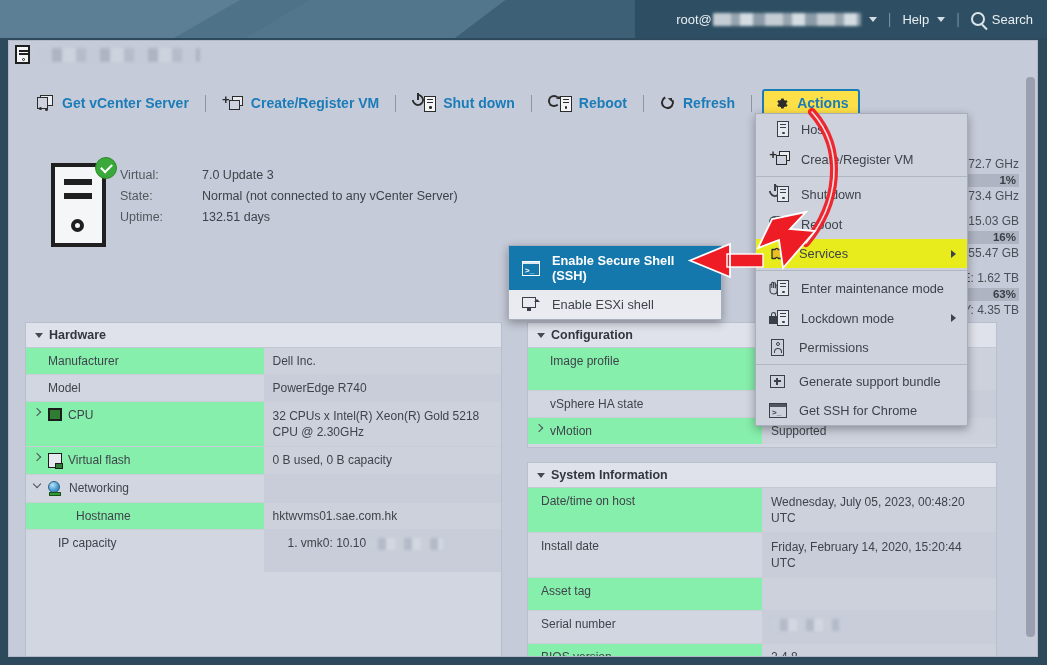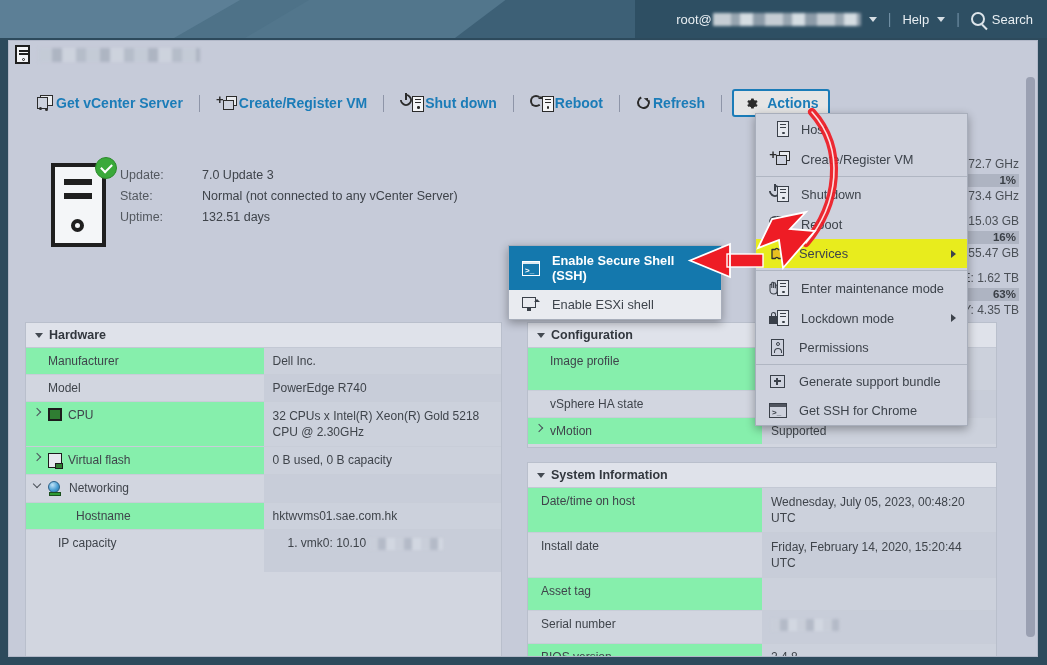--- a/index.html
+++ b/index.html
@@ -115,28 +115,28 @@
   .tower-sm .l1 { left: 2px; top: 3px; width: 9px; height: 1.6px; }
   .tower-sm .l2 { left: 2px; top: 6px; width: 9px; height: 1.6px; }
   .tower-sm .dot { left: 5px; top: 11px; width: 3px; height: 3px; border-width: 1.5px; }
 
   
   .toolbar {
     position: absolute; left: 22px; top: 48px;
     display: flex; align-items: center; height: 28px;
   }
   .tb-btn {
-    display: flex; align-items: center; gap: 1px;
+    display: flex; align-items: center; gap: 7px;
     color: #1b7cb8; font-size: 14px; font-weight: bold;
     padding: 4px 6px; cursor: pointer; white-space: nowrap;
   }
   .tb-div { width: 1px; height: 17px; background: #8e95a8; margin: 0 10px; }
   .tb-actions {
     border: 2px solid #1b7cb8; border-radius: 3px;
-    background: #e5e5e5; padding: 4px 10px;
+    background: #fde047; padding: 4px 10px;
     display: flex; align-items: center; gap: 8px;
     cursor: pointer;
   }
   .tb-actions .lbl { color: #1b7cb8; font-size: 14px; font-weight: bold; }
 
   .ico { display: inline-block; position: relative; }
 
   
   .ic-vcenter { width: 18px; height: 16px; }
   .ic-vcenter .bx {
@@ -517,21 +517,21 @@
 
     <div class="hostblock">
       <div style="position:relative">
         <div class="tower tower-lg">
           <i class="ln l1"></i><i class="ln l2"></i><i class="dot"></i>
         </div>
         <div class="okbadge"></div>
       </div>
       <div style="padding-top:2px">
         <div class="hostrow">
-          <span class="k">Update:</span>
+          <span class="k">Virtual:</span>
           <span class="v">7.0 Update 3</span>
         </div>
         <div class="hostrow">
           <span class="k">State:</span>
           <span class="v">Normal (not connected to any vCenter Server)</span>
         </div>
         <div class="hostrow">
           <span class="k">Uptime:</span>
           <span class="v">132.51 days</span>
         </div>

